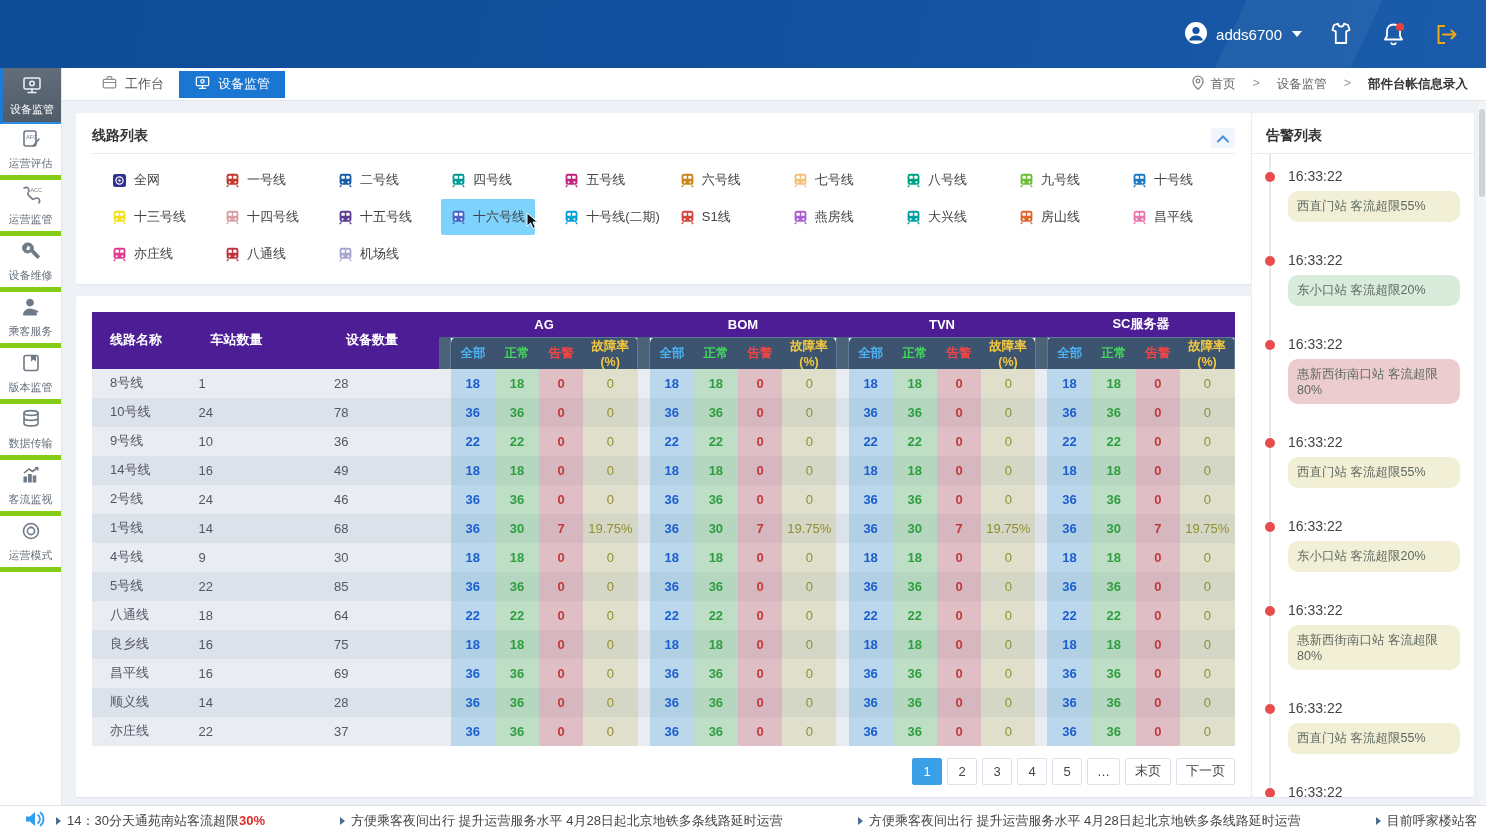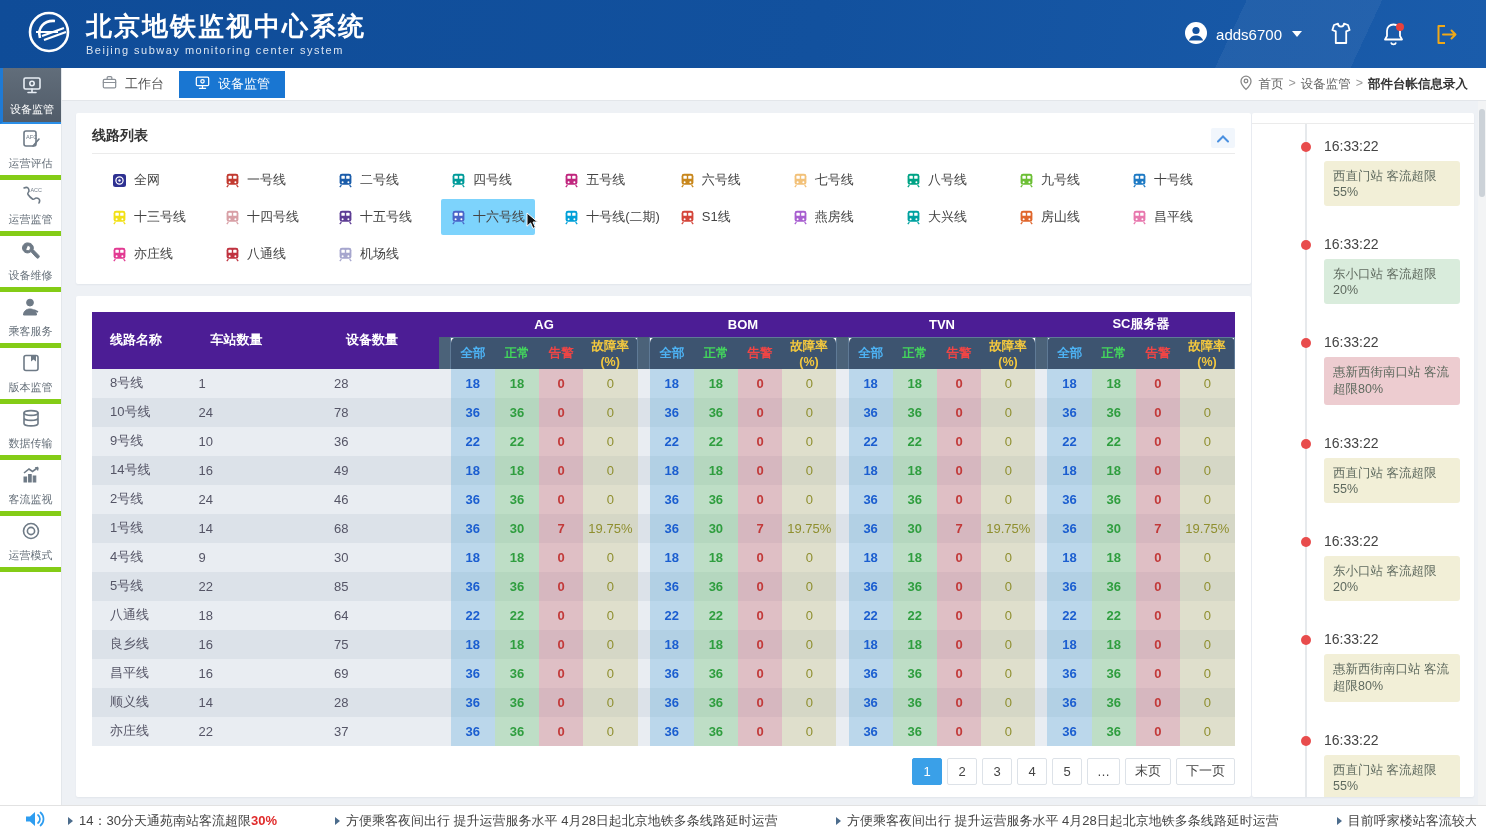--- a/index.html
+++ b/index.html
@@ -80,59 +80,46 @@
   td.tint-alarm{background:rgba(203,92,102,.32);color:#c23939;font-weight:bold;}
   td.tint-fault{background:rgba(196,186,104,.27);color:#8f8f2f;}
   .pager{margin-top:12px;display:flex;justify-content:flex-end;gap:5px;}
   .page-btn{min-width:30px;height:27px;padding:0 9px;border:1px solid #dde2e8;background:#fff;color:#444;
     font-size:13px;display:flex;align-items:center;justify-content:center;cursor:pointer;border-radius:2px;}
   .page-btn.active{background:#3aa0e8;border-color:#3aa0e8;color:#fff;}
 
   
   .alarm-card{width:222px;flex:none;padding:10px 0 0;display:flex;flex-direction:column;overflow:hidden;}
   .alarm-card .card-title{padding-left:14px;}
-  .alarm-list{position:relative;flex:1;overflow:hidden;padding-top:14px;margin-left:36px;}
+  .alarm-list{position:relative;flex:1;overflow:hidden;padding-top:14px;}
   .alarm-list::before{content:"";position:absolute;left:17px;top:0;bottom:0;width:2px;background:#e6e9ec;}
   .alarm-item{position:relative;margin-bottom:30px;}
   .alarm-dot{position:absolute;left:13px;top:4px;width:10px;height:10px;border-radius:50%;background:#e84c4c;}
   .alarm-time{margin-left:36px;font-size:14px;color:#444;}
-  .alarm-box{margin:7px 14px 0 36px;padding:7px 9px;border-radius:3px;font-size:12.5px;color:#5f6a5f;}
+  .alarm-box{margin:7px 14px 0 36px;padding:7px 9px;border-radius:10px;font-size:12.5px;color:#5f6a5f;}
   .alarm-box.warn{background:#f2efd7;}
   .alarm-box.ok{background:#d9ecdc;}
   .alarm-box.danger{background:#edccd0;}
 
   
   .ticker{position:fixed;left:0;bottom:0;width:100%;height:30px;background:#fff;border-top:1px solid #e2e2e2;
     display:flex;align-items:center;padding:0 10px 0 24px;overflow:hidden;white-space:nowrap;z-index:8;}
-  .ticker-items{display:flex;gap:58px;margin-left:22px;overflow:hidden;}
+  .ticker-items{display:flex;gap:75px;margin-left:10px;overflow:hidden;}
   .ticker-item{display:inline-flex;align-items:center;font-size:13px;color:#444;flex:none;}
   .t-arrow{width:0;height:0;border-left:5px solid #4c6c8c;border-top:4px solid transparent;border-bottom:4px solid transparent;margin-right:6px;}
   .t-red{color:#e02b2b;font-weight:bold;}
 
   
   .fake-scroll{position:fixed;right:0;top:101px;bottom:30px;width:8px;background:#f3f4f5;z-index:9;}
   .fake-thumb{position:absolute;top:8px;left:1px;width:6px;height:88px;border-radius:3px;background:#ccd2d8;}
 </style>
 </head>
 <body>
 
 <header class="topbar">
-  <div class="logo-wrap">
-    <span>
-      <svg width="46" height="46" viewBox="0 0 46 46" fill="none">
-        <circle cx="23" cy="23" r="19" stroke="#fff" stroke-width="2.6"></circle>
-        <path d="M14 29 C11 19 18 11 29 12" stroke="#fff" stroke-width="2.6" fill="none"></path>
-        <path d="M10 23 h22 M16 27 l22 -8 M18 31 l22 -8" stroke="#fff" stroke-width="2.2"></path>
-      </svg>
-    </span>
-    <div>
-      <div class="brand-cn">北京地铁监视中心系统</div>
-      <div class="brand-en">Beijing subway monitoring center system</div>
-    </div>
-  </div>
   <div class="topbar-right">
     <div class="user-chip">
       <span>
         <svg width="24" height="24" viewBox="0 0 24 24">
           <circle cx="12" cy="12" r="11" fill="#fff"></circle>
           <circle cx="12" cy="9.5" r="3.6" fill="#12519e"></circle>
           <path d="M4.8 19.6 c1.6-4 4.4-5.2 7.2-5.2 s5.6 1.2 7.2 5.2" fill="#12519e"></path>
         </svg>
       </span>
       <span>adds6700</span>
@@ -250,21 +237,21 @@
             <span>设备监管</span>
           </div>
         </span>
       <div class="breadcrumb">
         <span>
           <svg width="14" height="16" viewBox="0 0 14 16" fill="none" stroke="#888" stroke-width="1.3">
             <path d="M7 1.2 a5 5 0 0 1 5 5 c0 3.4-5 8.2-5 8.2 s-5-4.8-5-8.2 a5 5 0 0 1 5-5 z"></path>
             <circle cx="7" cy="6" r="1.8"></circle>
           </svg>
         </span>
-        <span id="crumbs-mount" style="display:flex;gap:5px;">
+        <span id="crumbs-mount" style="display:flex;gap:17px;">
             <span class="crumb">首页</span>
             <span class="sep">&gt;</span>
             <span class="crumb">设备监管</span>
             <span class="sep">&gt;</span>
             <span class="crumb last">部件台帐信息录入</span>
           </span>
       </div>
     </div>
 
     <div class="content">
@@ -982,20 +969,21 @@
               <div class="page-btn">4</div>
               <div class="page-btn">5</div>
               <div class="page-btn">…</div>
               <div class="page-btn">末页</div>
               <div class="page-btn">下一页</div>
             </div>
         </section>
       </div>
 
       <aside class="card alarm-card">
+        <div class="card-title">告警列表</div>
         <div class="card-divider" style="margin:0 0 0;"></div>
         <div class="alarm-list" id="alarm-list">
             <div class="alarm-item">
               <span class="alarm-dot"></span>
               <div class="alarm-time">16:33:22</div>
               <div class="alarm-box warn">西直门站 客流超限55%</div>
             </div>
             <div class="alarm-item">
               <span class="alarm-dot"></span>
               <div class="alarm-time">16:33:22</div>

